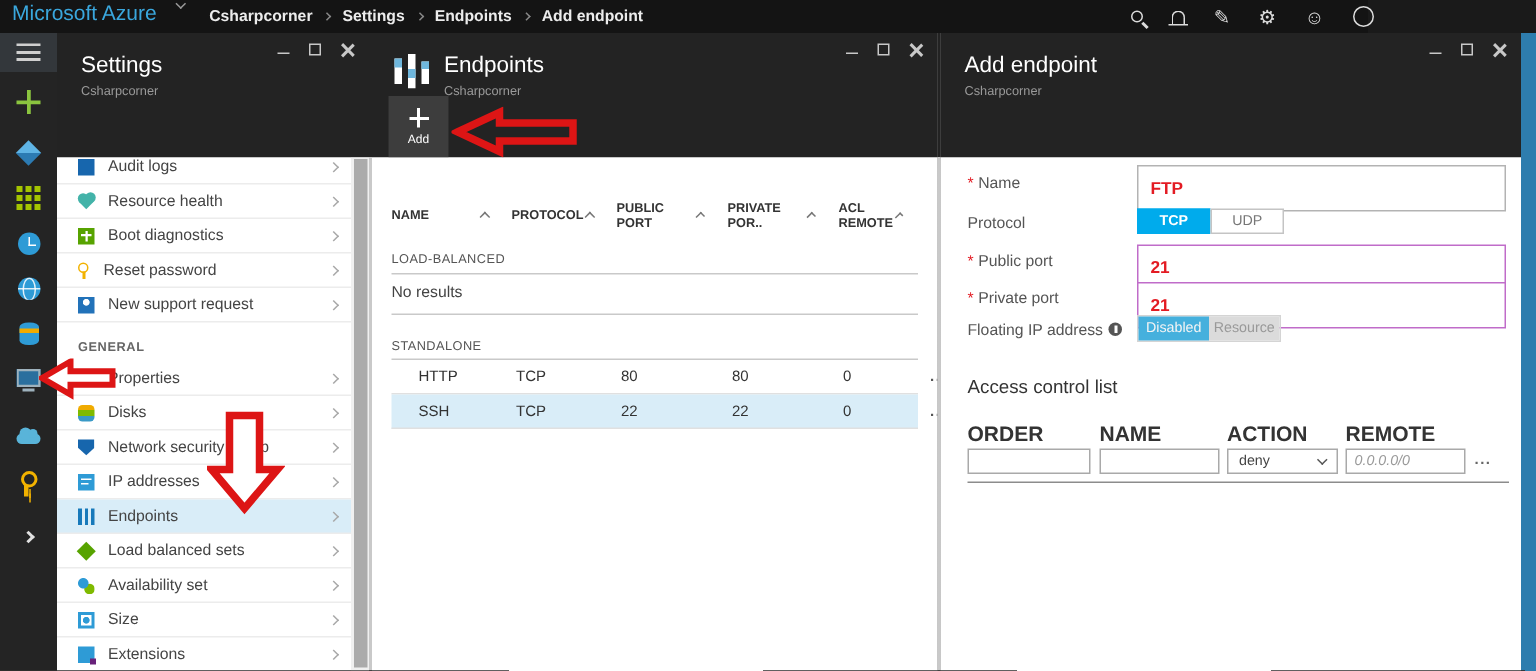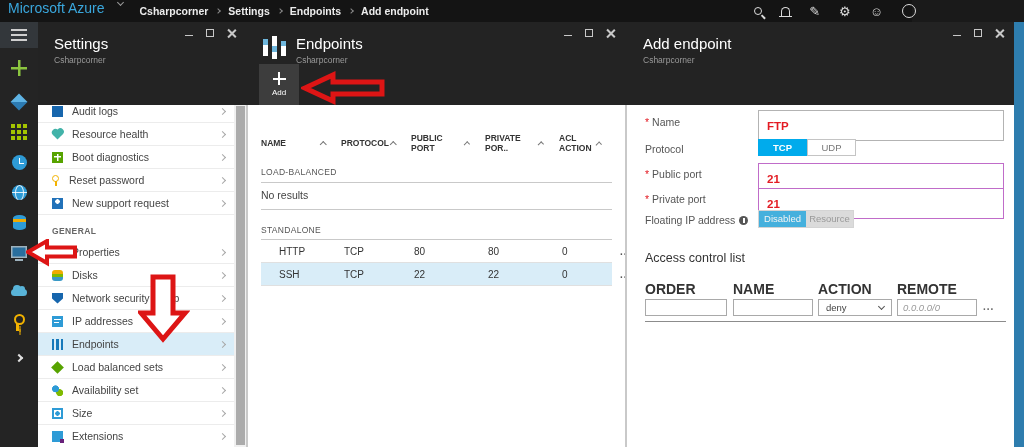--- a/index.html
+++ b/index.html
@@ -350,21 +350,21 @@
           </span>
         <span class="hc">
             <span>PUBLIC PORT</span>
             <span class="caret"></span>
           </span>
         <span class="hc">
             <span>PRIVATE POR..</span>
             <span class="caret"></span>
           </span>
         <span class="hc">
-            <span>ACL ACTION</span>
+            <span>ACL REMOTE</span>
             <span class="caret"></span>
           </span>
         <span></span>
       </div>
       <div class="esec" style="top:62px">LOAD-BALANCED</div>
       <div class="ediv" style="top:77px"></div>
       <div class="noresults">No results</div>
       <div class="ediv" style="top:104px"></div>
       <div class="esec" style="top:120px">STANDALONE</div>
       <div class="ediv" style="top:134px"></div>

